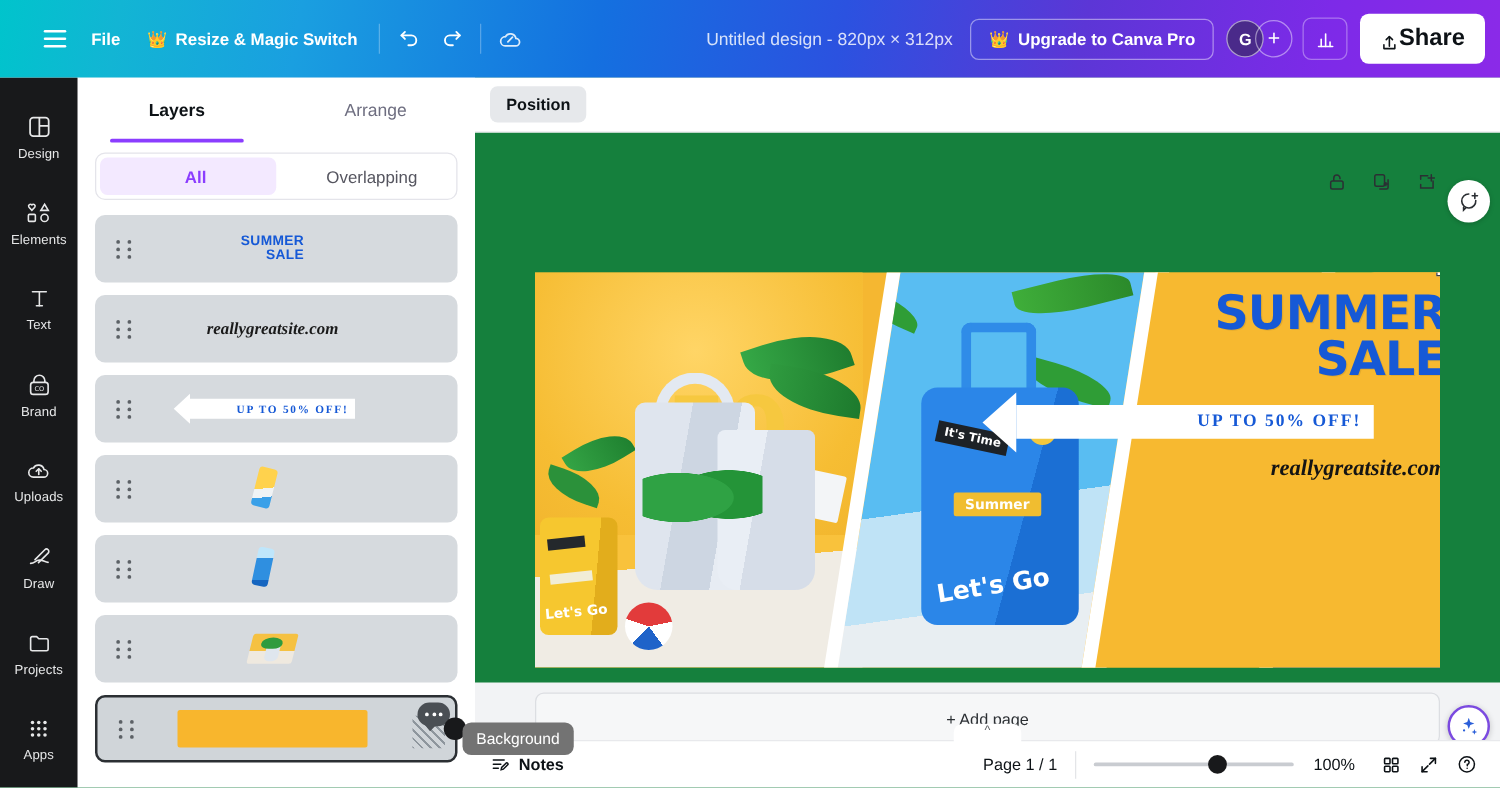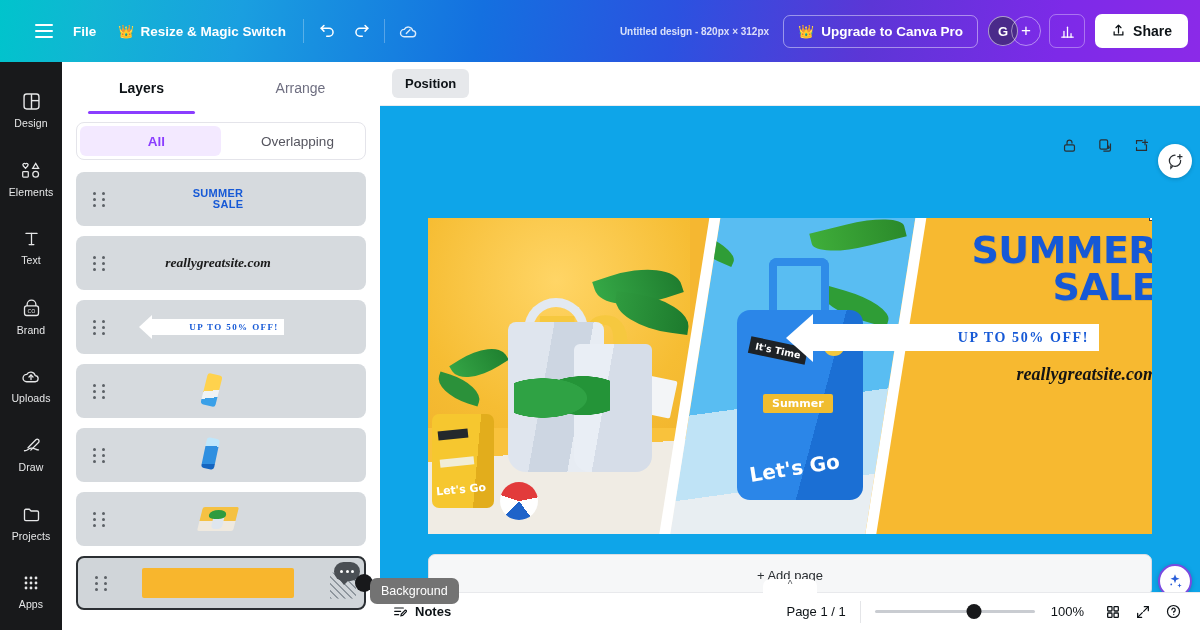--- a/index.html
+++ b/index.html
@@ -22,35 +22,35 @@
   .hamburger i { display:block; width:18px; height:2px; background:#fff; border-radius:2px; }
   .tb-text { color:#fff; font-size:13.5px; font-weight:bold; white-space:nowrap; }
   .tb-item { display:flex; align-items:center; gap:6px; padding:7px 11px;
      border-radius:6px; cursor:pointer; }
   .crown { font-size:13px; }
   .tb-sep { width:1px; height:24px; background:rgba(255,255,255,.28); margin:0 6px; }
   .ic-btn { width:34px; height:34px; display:flex; align-items:center; justify-content:center;
      border-radius:6px; cursor:pointer; }
   .ic-btn svg { display:block; }
   .tb-spacer { flex:1 1 auto; }
-  .doc-title { color:rgba(255,255,255,.82); font-size:10px; font-weight:bold;
+  .doc-title { color:rgba(255,255,255,.82); font-size:14px; font-weight:normal;
      margin-right:14px; white-space:nowrap; }
   .pro-btn { display:flex; align-items:center; gap:7px; border:1px solid rgba(255,255,255,.45);
      border-radius:7px; padding:8px 14px; cursor:pointer; margin-right:10px; }
   .avatars { display:flex; align-items:center; margin-right:8px; }
   .avatar { width:30px; height:30px; border-radius:50%; background:#4a2a8a;
      color:#fff; font-size:13px; font-weight:bold; display:flex; align-items:center;
      justify-content:center; border:1.5px solid rgba(255,255,255,.55); }
   .avatar-plus { width:30px; height:30px; border-radius:50%; background:transparent;
      color:#fff; font-size:17px; display:flex; align-items:center; justify-content:center;
      border:1.5px solid rgba(255,255,255,.45); margin-left:-7px; cursor:pointer; }
   .stat-btn { width:36px; height:34px; display:flex; align-items:center; justify-content:center;
      border:1px solid rgba(255,255,255,.35); border-radius:7px; margin-right:10px; cursor:pointer; }
-  .share-btn { display:flex; align-items:flex-start; gap:7px; background:#fff; color:#0d1216;
-     font-size:14px; font-weight:bold; padding:9px 16px; border-radius:7px; cursor:pointer; }
+  .share-btn { display:flex; align-items:flex-end; background:#fff; color:#0d1216;
+     font-size:19px; font-weight:bold; padding:9px 16px; border-radius:7px; cursor:pointer; }
 
   
   .rail { position:absolute; left:0; top:62px; width:62px; height:568px;
      background:#18191b; display:flex; flex-direction:column; align-items:center;
      padding-top:18px; z-index:30; }
   .rail-item { width:62px; height:64px; display:flex; flex-direction:column;
      align-items:center; justify-content:center; gap:5px; cursor:pointer; margin-bottom:8px; }
   .rail-item svg { display:block; }
   .rail-label { color:#e6e7e8; font-size:10.5px; letter-spacing:.1px; }
 
@@ -117,22 +117,22 @@
   .mini-scene::before { content:''; position:absolute; left:13px; top:7px; width:11px;
      height:15px; background:#dfe6ee; border-radius:2px 2px 4px 4px; }
   .mini-scene::after { content:''; position:absolute; left:8px; top:3px; width:17px;
      height:9px; background:#2f9b3f; border-radius:50% 50% 40% 40%; }
 
   
   .tooltip { position:absolute; left:370px; top:578px; background:#737373; color:#fff;
      font-size:12.5px; padding:6px 11px; border-radius:7px; z-index:60; white-space:nowrap; }
 
   
-  .editor { position:absolute; left:380px; top:62px; width:820px; height:568px;
-     background:#0ea5e9; }
+  .editor { position:absolute; left:380px; top:62px; width:820px; height:484px;
+     background:#15803d; }
   .pos-bar { height:44px; display:flex; align-items:center; padding-left:12px;
      background:#fff; border-bottom:1px solid #ebecef; }
   .pos-btn { background:#e6e8eb; color:#0d1216; font-size:13px; font-weight:bold;
      padding:7px 13px; border-radius:6px; cursor:pointer; }
   .canvas-area { position:relative; height:524px; }
   .canvas-tools { position:absolute; right:48px; top:28px; display:flex; gap:14px; z-index:12; }
   .canvas-tools .ct { width:22px; height:22px; display:flex; align-items:center;
      justify-content:center; cursor:pointer; }
   .comment-fab { position:absolute; right:8px; top:38px; width:34px; height:34px;
      border-radius:50%; background:#fff; box-shadow:0 1px 4px rgba(0,0,0,.2);

